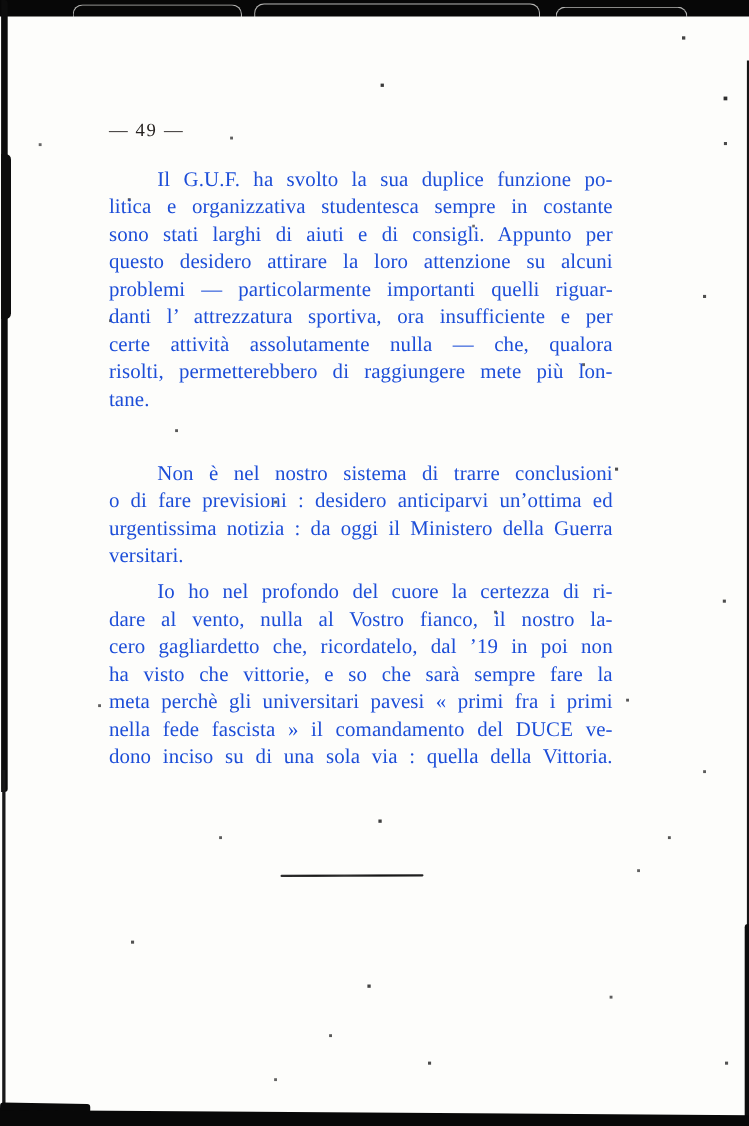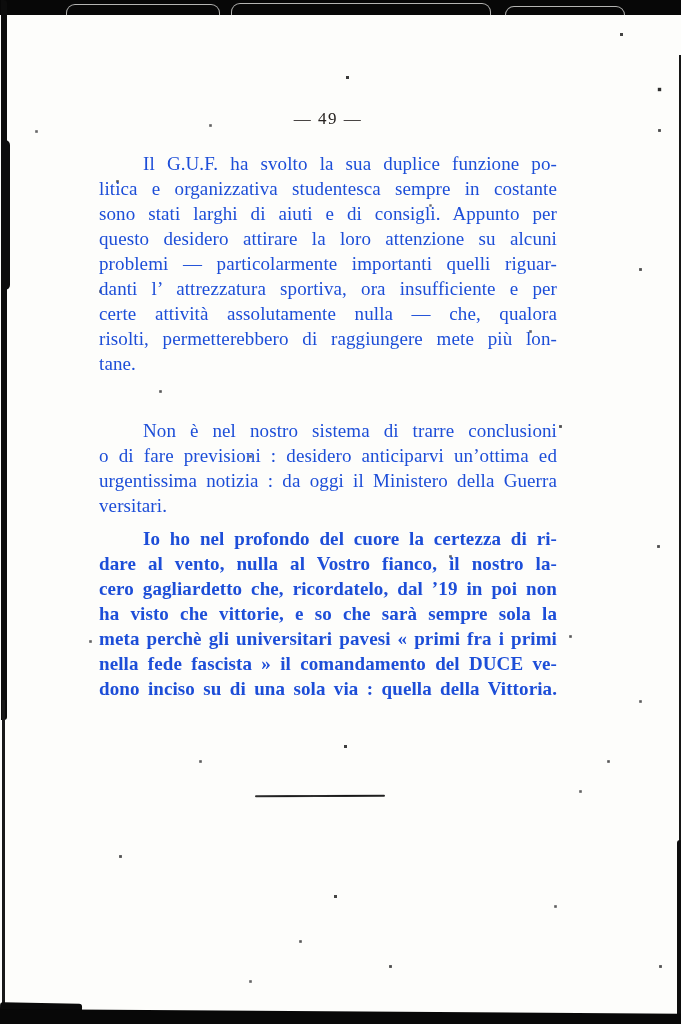--- a/index.html
+++ b/index.html
@@ -72,33 +72,32 @@
       658px 546px 0 0.9px #4d4d4d, 90px 641px 0 0.8px #616161, 570px 636px 0 0.8px #585858,
       640px 269px 0 0.9px #505050, 345px 746px 0 1px #3f3f3f, 200px 761px 0 0.8px #5c5c5c,
       608px 761px 0 0.8px #565656, 580px 791px 0 0.8px #626262, 120px 856px 0 0.9px #515151,
       335px 896px 0 1px #454545, 555px 906px 0 0.8px #5e5e5e, 300px 941px 0 0.8px #575757,
       390px 966px 0 0.9px #4c4c4c, 250px 981px 0 0.8px #646464, 660px 966px 0 0.9px #535353,
       640px 701px 0 0.8px #5b5b5b, 430px 205px 0 0.7px #6a6a6a, 210px 125px 0 0.8px #606060;
   }
   
   .page-number {
     position: absolute; left: 99px; top: 109px; width: 458px;
-    text-align: center;
     font-size: 17px; letter-spacing: 1.5px;
     color: #262220;
   }
   .paragraph {
     position: absolute; left: 99px; width: 458px;
     font-size: 19px; line-height: 25px;
     letter-spacing: 0.1px;
     color: #1d4ed8;
   }
   .p-1 { top: 151px; }
   .p-2 { top: 398px; margin-top: 20px; }
-  .p-3 { top: 526px; font-weight: bold; }
+  .p-3 { top: 526px; }
   .line { text-align: justify; text-align-last: justify; }
   .line.noj { text-align: left; text-align-last: left; }
   .line.ind { text-indent: 44px; }
   .divider {
     position: absolute; left: 255px; top: 795px; width: 130px; height: 2px;
     background: linear-gradient(90deg, #2e2e2e, #1a1a1a 25%, #303030 45%, #151515 70%, #222 100%);
     border-radius: 2px;
     transform: rotate(-0.25deg);
   }
 </style>
@@ -139,21 +138,21 @@
     <div class="line ind">Non è nel nostro sistema di trarre conclusioni</div>
     <div class="line">o di fare previsioni : desidero anticiparvi un’ottima ed</div>
     <div class="line">urgentissima notizia : da oggi il Ministero della Guerra</div>
     <div class="line noj">versitari.</div>
   </div>
 
   <div class="paragraph p-3">
     <div class="line ind">Io ho nel profondo del cuore la certezza di ri-</div>
     <div class="line">dare al vento, nulla al Vostro fianco, il nostro la-</div>
     <div class="line">cero gagliardetto che, ricordatelo, dal ’19 in poi non</div>
-    <div class="line">ha visto che vittorie, e so che sarà sempre sola la</div>
+    <div class="line">ha visto che vittorie, e so che sarà sempre fare la</div>
     <div class="line">meta perchè gli universitari pavesi « primi fra i primi</div>
     <div class="line">nella fede fascista » il comandamento del DUCE ve-</div>
     <div class="line">dono inciso su di una sola via : quella della Vittoria.</div>
   </div>
 
   <div class="divider"></div>
 
 </div>
 
 </body></html>

